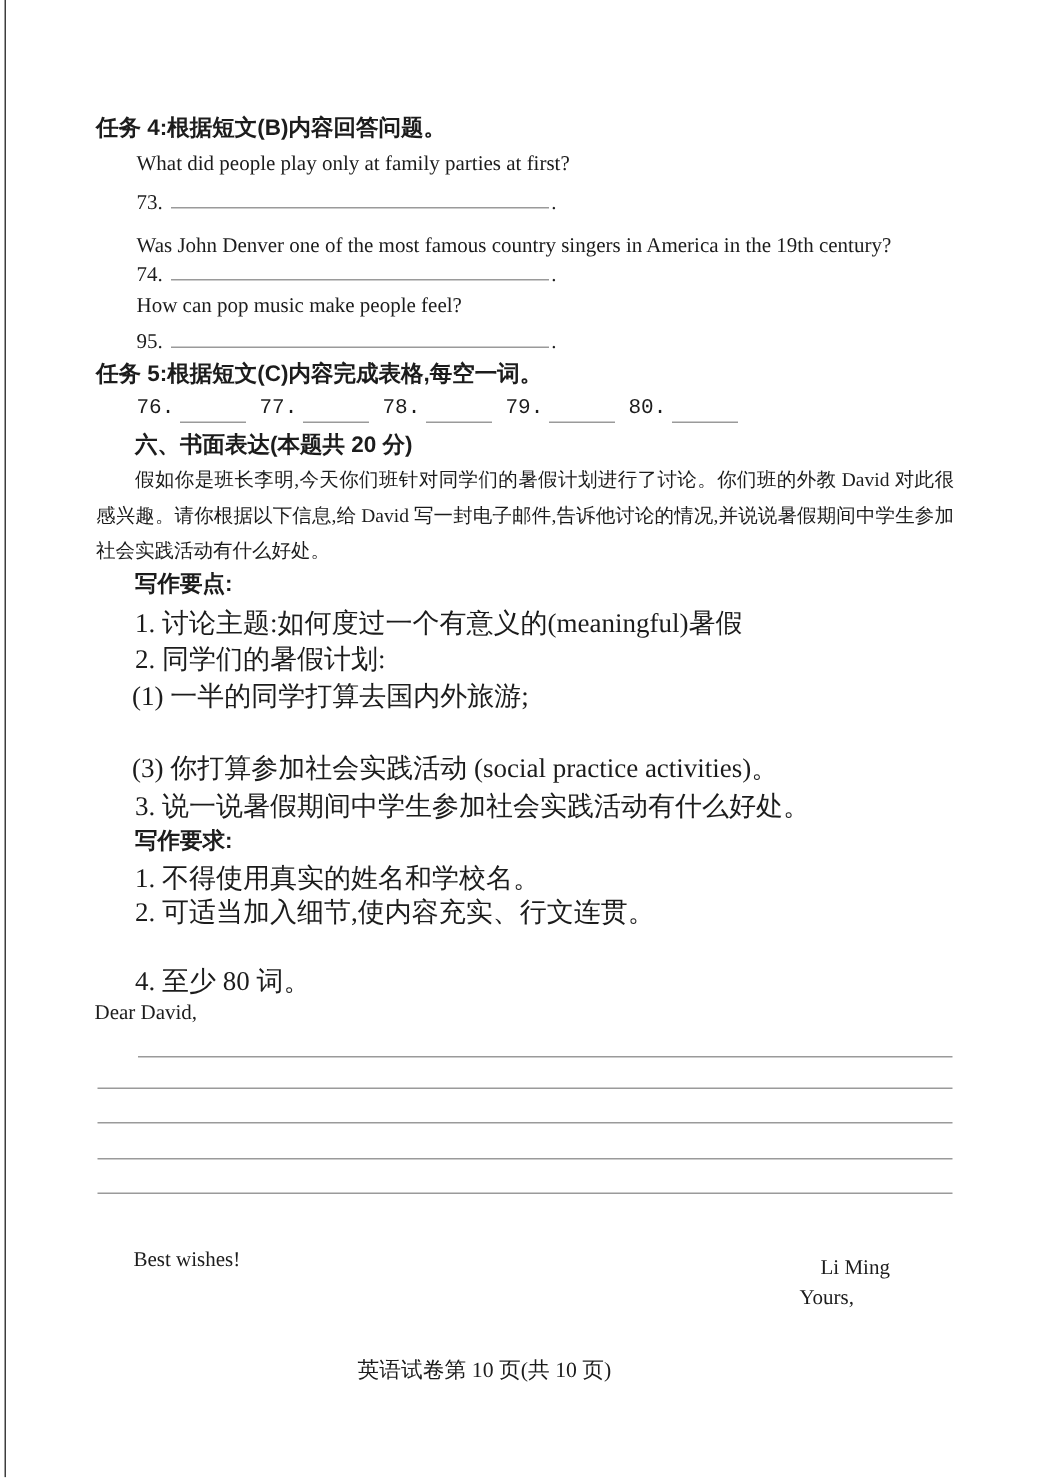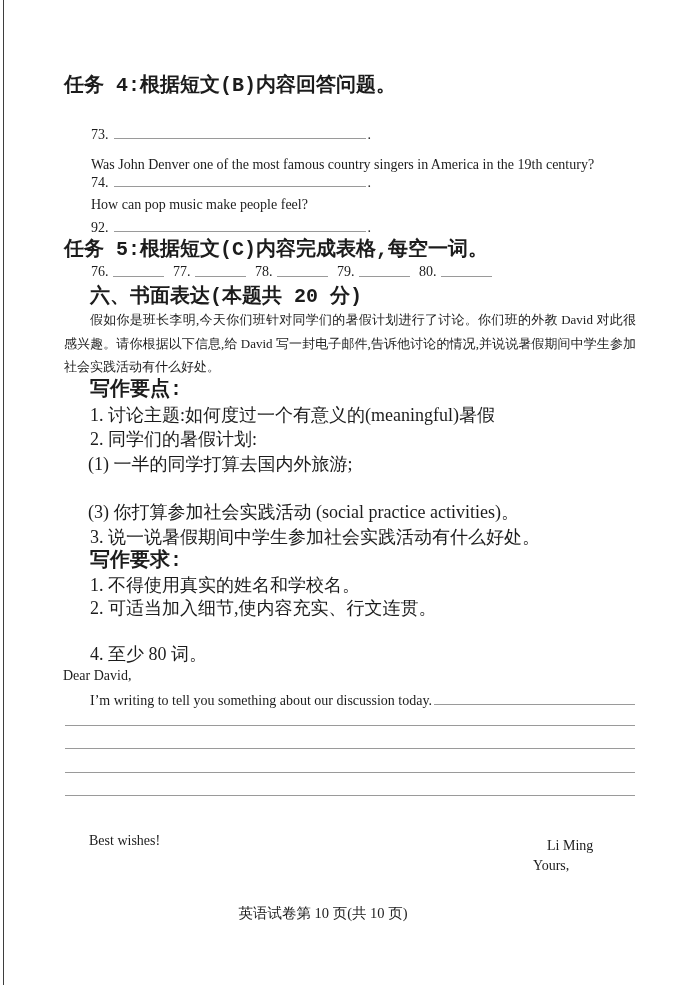--- a/index.html
+++ b/index.html
@@ -14,38 +14,38 @@
   }
   .edge {
     position:absolute; left:3px; top:0;
     width:1px; height:985px;
     background:#3e3e3e;
   }
   .abs { position:absolute; white-space:nowrap; line-height:20px; }
   .cn { font-size:18px; }
   .en { font-size:14px; }
   .hd {
-    font-family:Liberation Mono, monospace;
-    font-weight:bold; font-size:20px;
+    font-family:Liberation Sans, sans-serif;
+    font-weight:bold; font-size:15px;
   }
   .para {
     position:absolute; left:64px; top:308px; width:572px;
     font-size:13px; line-height:23.5px;
     text-align:justify; text-indent:2em; white-space:normal;
   }
   .blank {
     display:inline-block;
     border-bottom:1px solid #9a9a9a;
     height:15px; vertical-align:baseline;
   }
   .blank-long { width:252px; margin-left:5px; }
   .tail { margin-left:2px; }
   .blank-group {
-    display:inline-flex; align-items:flex-start;
-    width:73px; margin-right:9px;
+    display:inline-flex; align-items:flex-end;
+    width:73px; margin-right:9px;font-family:Liberation Mono, monospace;
   }
   .blank-group:last-child { margin-right:0; }
   .blank-group .blank { flex:1; margin-left:4px; }
   .opening-row {
     position:absolute; left:90px; top:690px; width:545px;
     display:flex; align-items:baseline;
   }
   .fill-line { flex:1; border-bottom:1px solid #9a9a9a; height:15px; margin-left:2px; }
   .rule {
     position:absolute; left:65px; width:570px; height:0;
@@ -57,32 +57,33 @@
   }
 </style>
 </head>
 <body>
 
 <div class="page">
   <div class="edge"></div>
 
   <div class="abs hd" style="left:64px; top:76px">任务 4:根据短文(B)内容回答问题。</div>
 
+  <div class="abs en" style="left:91px; top:100px">What did people play only at family parties at first?</div>
   <div class="abs en" style="left:91px; top:124px">
     <span>73.</span><span class="blank blank-long"></span><span class="tail">.</span>
   </div>
 
   <div class="abs en" style="left:91px; top:155px">Was John Denver one of the most famous country singers in America in the 19th century?</div>
   <div class="abs en" style="left:91px; top:172px">
     <span>74.</span><span class="blank blank-long"></span><span class="tail">.</span>
   </div>
 
   <div class="abs en" style="left:91px; top:195px">How can pop music make people feel?</div>
   <div class="abs en" style="left:91px; top:217px">
-    <span>92.</span><span class="blank blank-long"></span><span class="tail">.</span>
+    <span>95.</span><span class="blank blank-long"></span><span class="tail">.</span>
   </div>
 
   <div class="abs hd" style="left:64px; top:240px">任务 5:根据短文(C)内容完成表格,每空一词。</div>
 
   <div class="abs en" style="left:91px; top:262px">
     <span class="blank-group">
         <span>76.</span>
         <span class="blank"></span>
       </span><span class="blank-group">
         <span>77.</span>
@@ -111,21 +112,20 @@
   <div class="abs cn" style="left:90px; top:527px">3. 说一说暑假期间中学生参加社会实践活动有什么好处。</div>
 
   <div class="abs hd" style="left:90px; top:551px">写作要求:</div>
   <div class="abs cn" style="left:90px; top:575px">1. 不得使用真实的姓名和学校名。</div>
   <div class="abs cn" style="left:90px; top:598px">2. 可适当加入细节,使内容充实、行文连贯。</div>
   <div class="abs cn" style="left:90px; top:644px">4. 至少 80 词。</div>
 
   <div class="abs en" style="left:63px; top:666px">Dear David,</div>
 
   <div class="opening-row en">
-    <span>I’m writing to tell you something about our discussion today.</span>
     <span class="fill-line"></span>
   </div>
 
   <div class="rule" style="top:725px"></div>
   <div class="rule" style="top:748px"></div>
   <div class="rule" style="top:772px"></div>
   <div class="rule" style="top:795px"></div>
 
   <div class="abs en" style="left:89px; top:831px">Best wishes!</div>
   <div class="abs en" style="left:533px; top:856px">Yours,</div>

